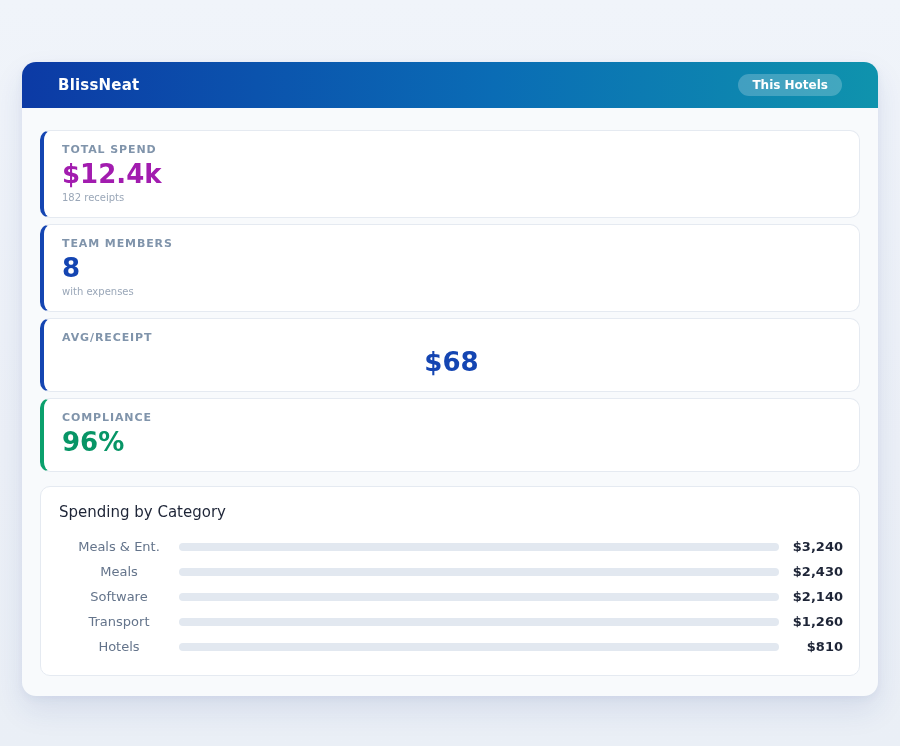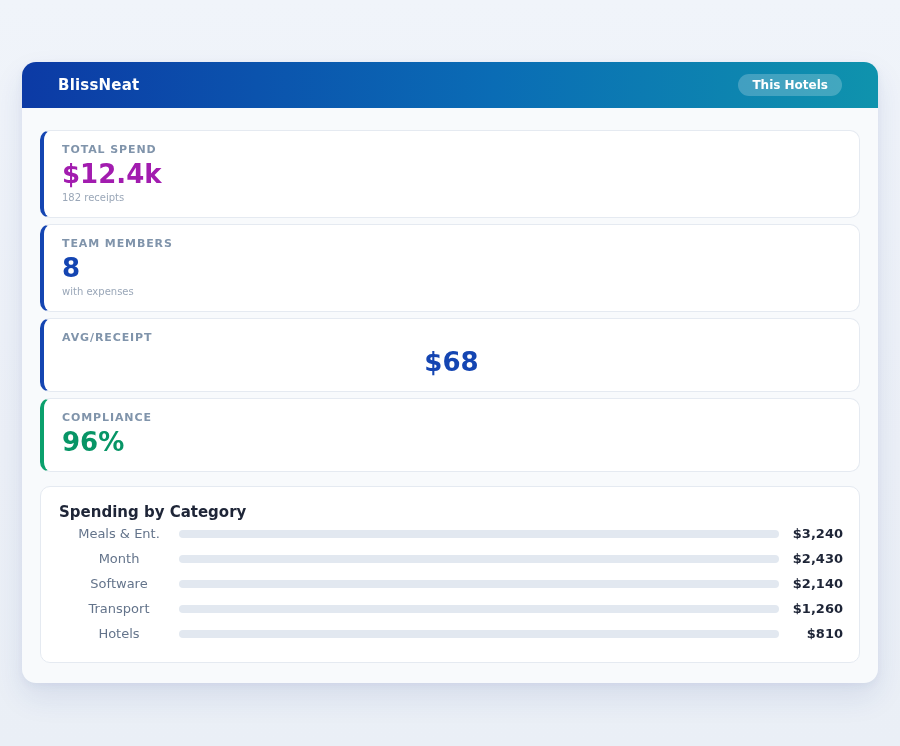--- a/index.html
+++ b/index.html
@@ -36,21 +36,21 @@
   .stat-label {
     font-size:11px; font-weight:bold; color:#8094ab;
     letter-spacing:.9px; line-height:14px; text-transform:uppercase;
   }
   .stat-value { font-size:26px; font-weight:bold; color:#1445b2; line-height:34px; }
   .stat-sub { font-size:10px; color:#9aa7b8; line-height:14px; }
   .category-card {
     margin-top:14px; background:#ffffff; border:1px solid #e5eaf1;
     border-radius:10px; padding:16px 16px 16px 18px;
   }
-  .section-title { font-size:15px; font-weight:bold; color:#1e2537; margin-bottom:0; }
+  .section-title { font-size:15px; font-weight:normal; color:#1e2537; margin-bottom:13px; }
   .cat-row { display:flex; align-items:center; height:25px; }
   .cat-label { width:120px; font-size:13px; color:#64748b; flex:0 0 auto;text-align:center; }
   .bar-track {
     flex:1 1 auto; height:8px; background:#e2e8f0; border-radius:4px;
     overflow:hidden; position:relative;
   }
   .bar-fill { height:100%; border-radius:4px; width:0; }
   .cat-value {
     width:64px; flex:0 0 auto; text-align:right;
     font-size:13px; font-weight:bold; color:#1e2537;
@@ -92,21 +92,21 @@
     <section class="category-card">
       <h2 class="section-title">Spending by Category</h2>
 
       <div class="cat-row">
         <span class="cat-label">Meals &amp; Ent.</span>
         <span class="bar-track"><span class="bar-fill" style="width: 72%; background: linear-gradient(90deg, rgb(18, 64, 171), rgb(12, 144, 164));"></span></span>
         <span class="cat-value">$3,240</span>
       </div>
 
       <div class="cat-row">
-        <span class="cat-label">Month</span>
+        <span class="cat-label">Meals</span>
         <span class="bar-track"><span class="bar-fill" style="width: 54%; background: linear-gradient(90deg, rgb(20, 58, 158), rgb(5, 116, 218));"></span></span>
         <span class="cat-value">$2,430</span>
       </div>
 
       <div class="cat-row">
         <span class="cat-label">Software</span>
         <span class="bar-track"><span class="bar-fill" style="width: 38%; background: linear-gradient(90deg, rgb(12, 162, 108), rgb(21, 138, 128));"></span></span>
         <span class="cat-value">$2,140</span>
       </div>
 

